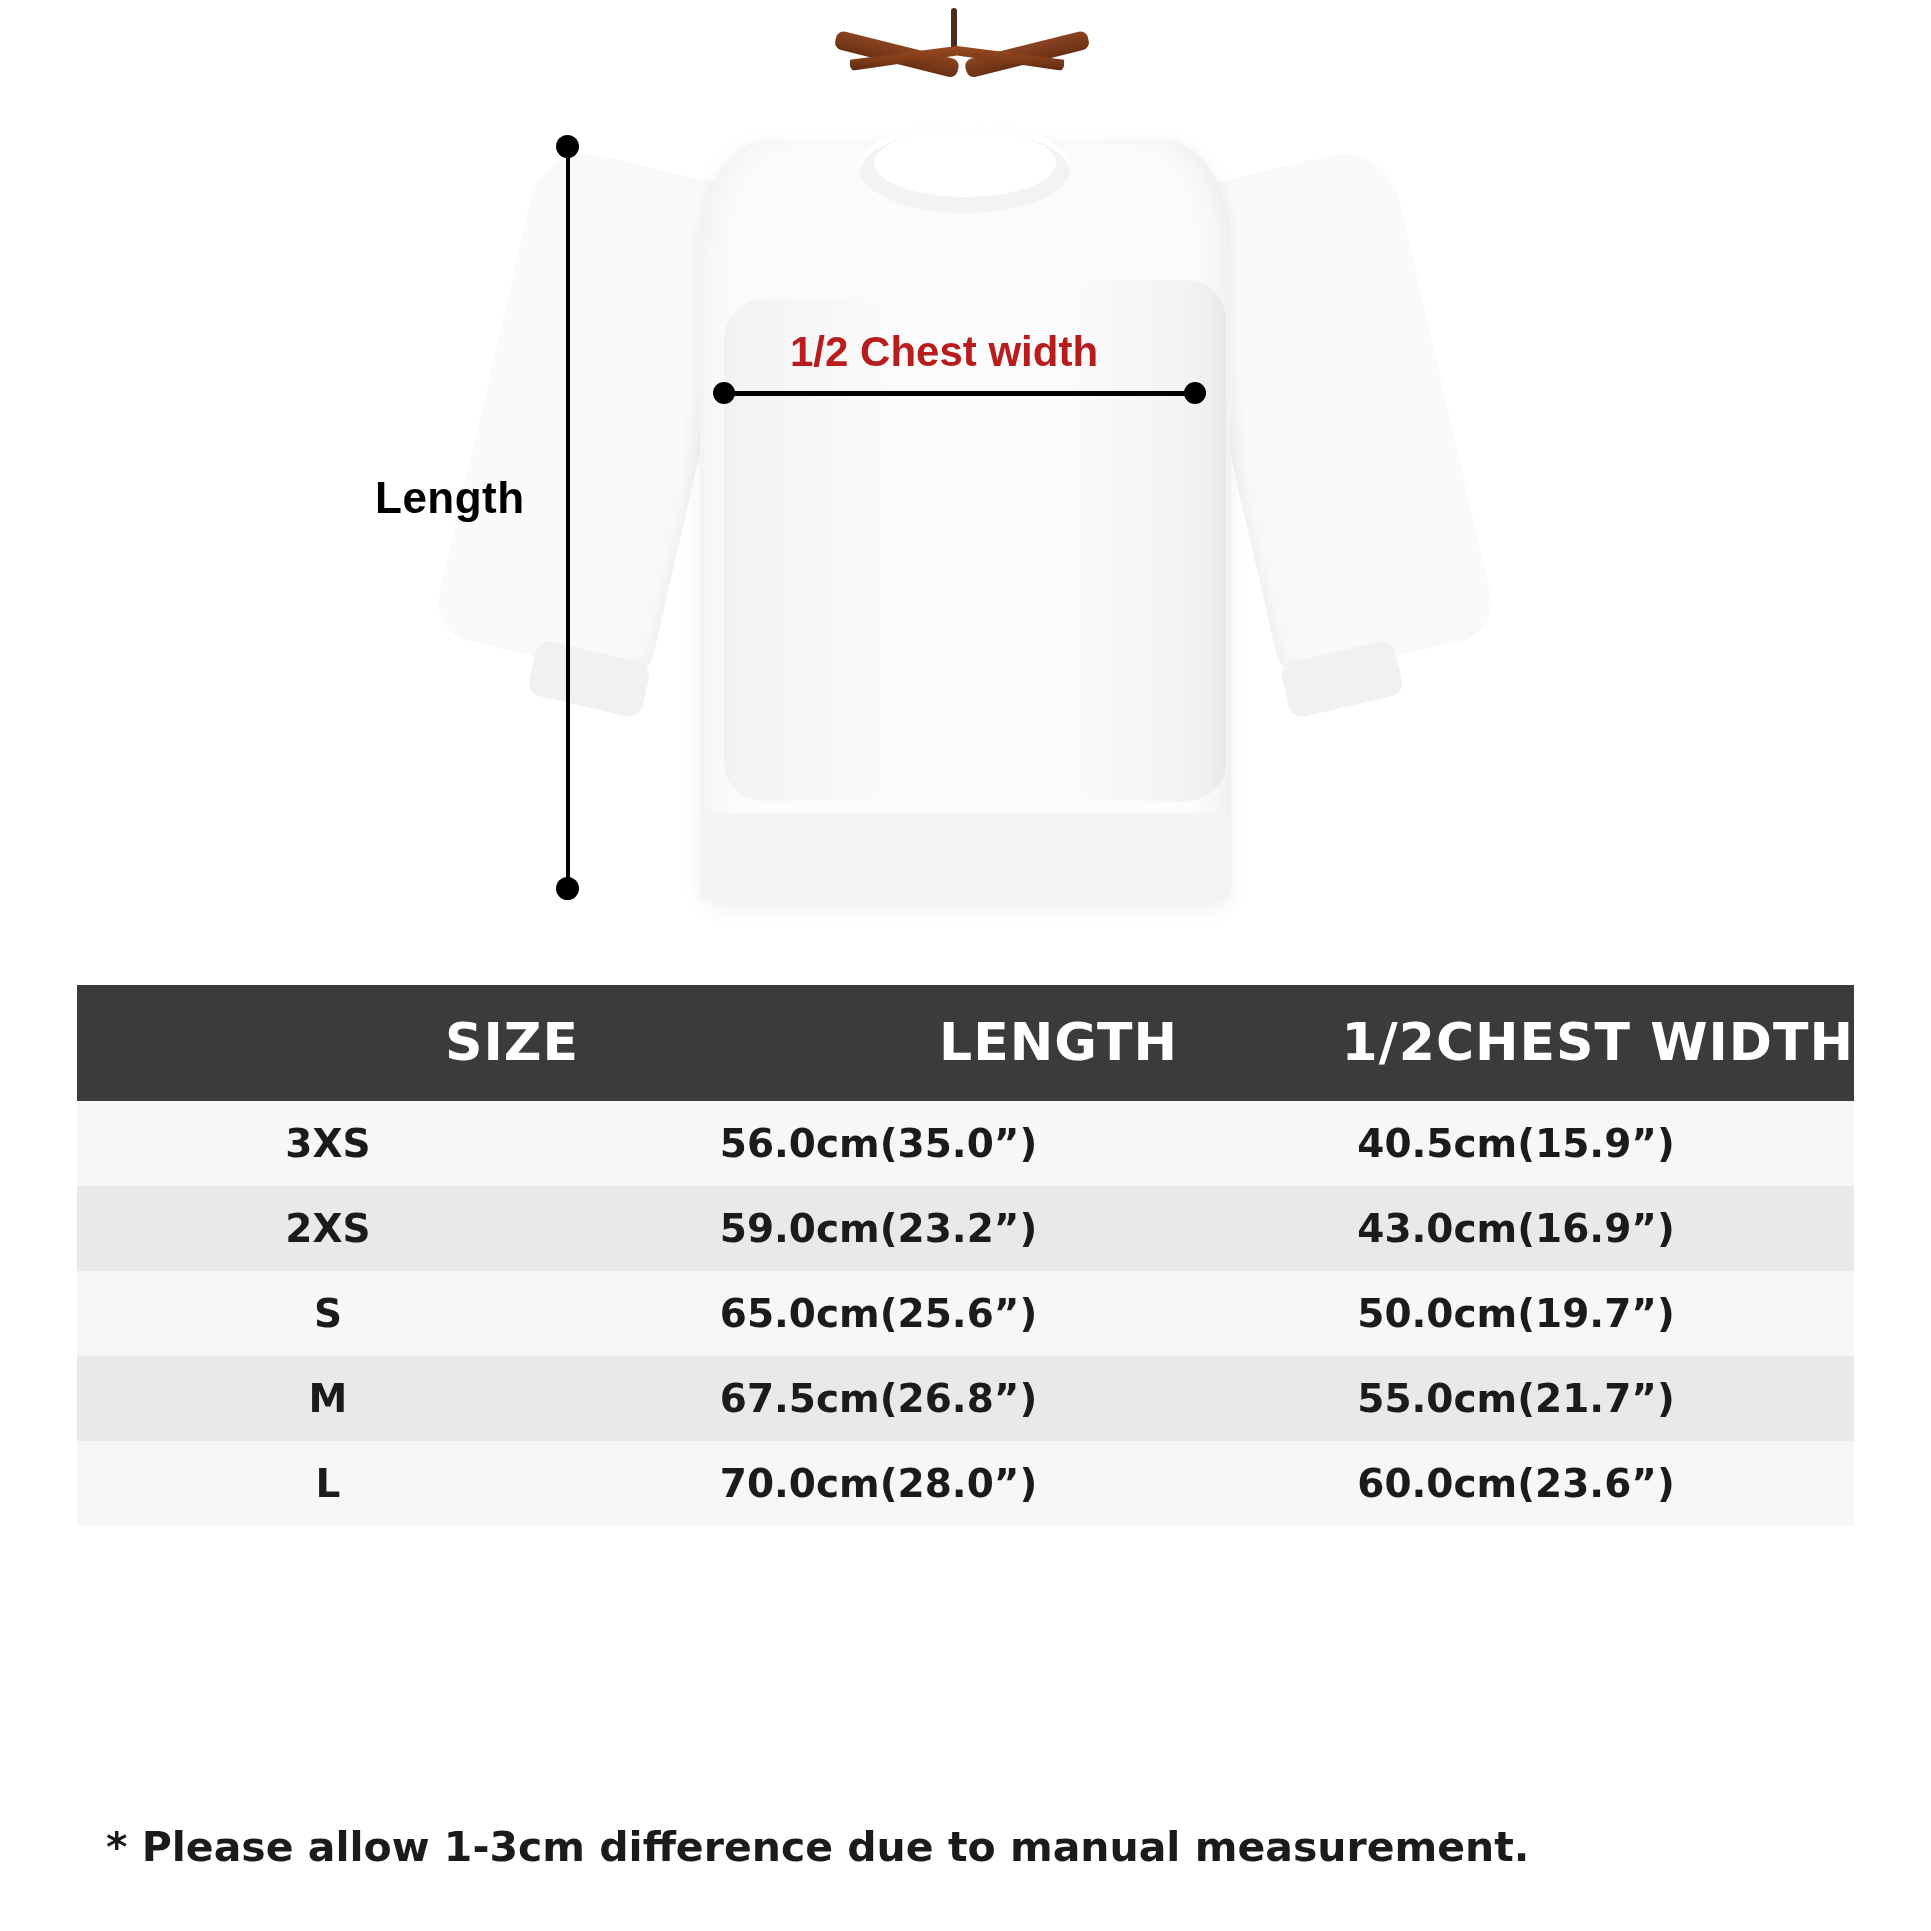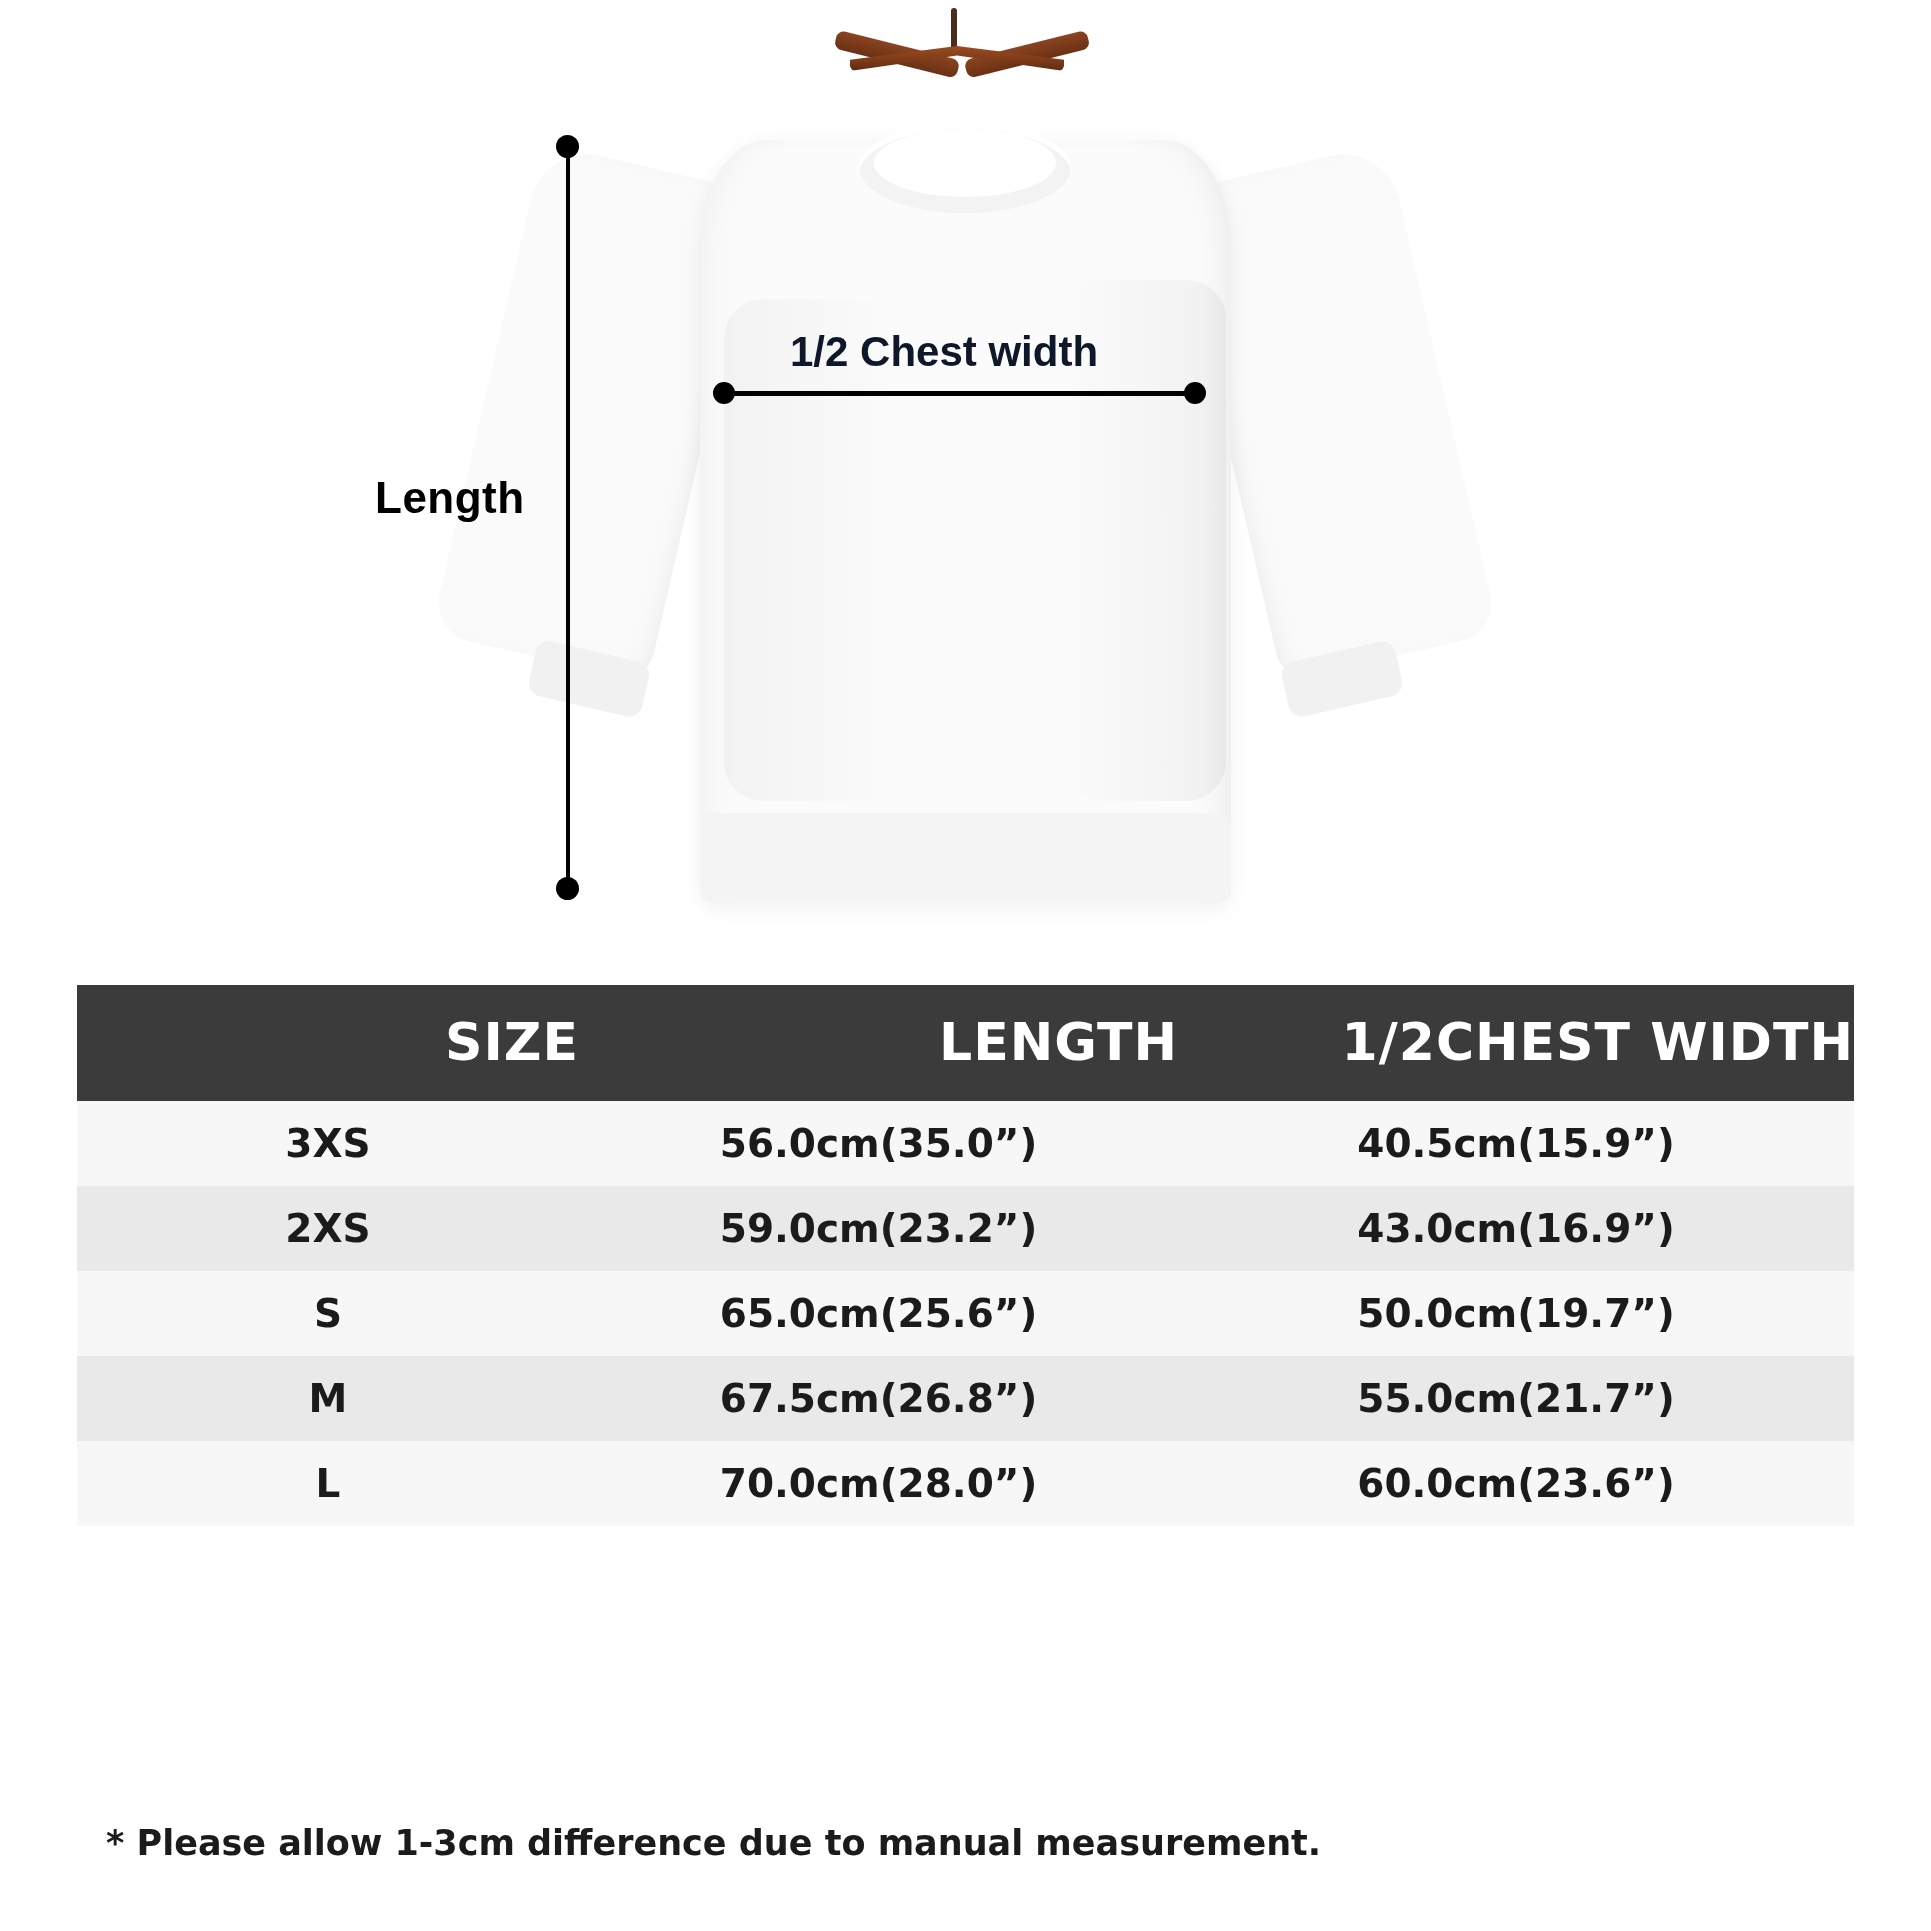--- a/index.html
+++ b/index.html
@@ -246,21 +246,21 @@
     height: 22px;
     border-radius: 50%;
     background: #000;
   }
   .chest-label {
     position: absolute;
     left: 790px;
     top: 328px;
     font-size: 42px;
     font-weight: 700;
-    color: #0f172a;
+    color: #b91c1c;
   }
 
   
   .table-wrap {
     position: absolute;
     left: 77px;
     top: 985px;
     width: 1777px;
   }
   table.size-table {
@@ -293,21 +293,21 @@
     background: #e9e9e9;
   }
   .col-size { width: 502px; }
   .col-len  { width: 599px; }
   .col-chest{ width: 676px; }
 
   .note {
     position: absolute;
     left: 106px;
     top: 1823px;
-    font-size: 35px;
+    font-size: 41px;
     font-weight: 700;
     color: #1b1b1b;
     font-family: "DejaVu Sans", sans-serif;
   }
 </style>
 </head>
 <body>
 
 <div class="page">
 

